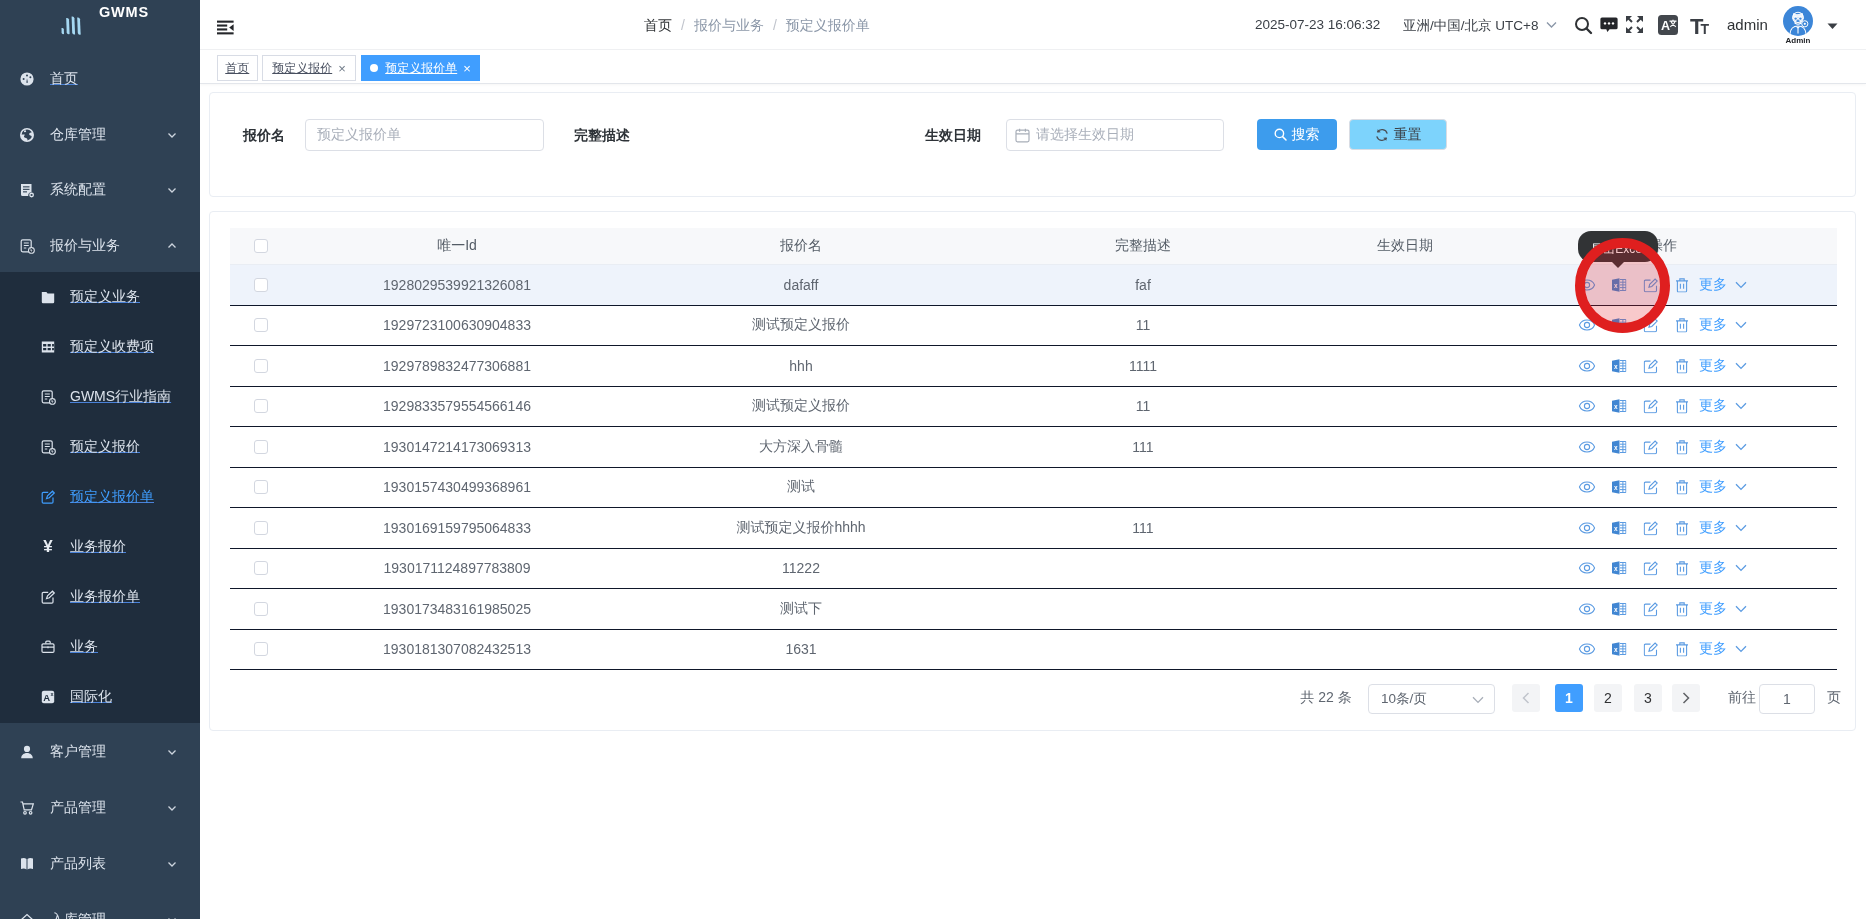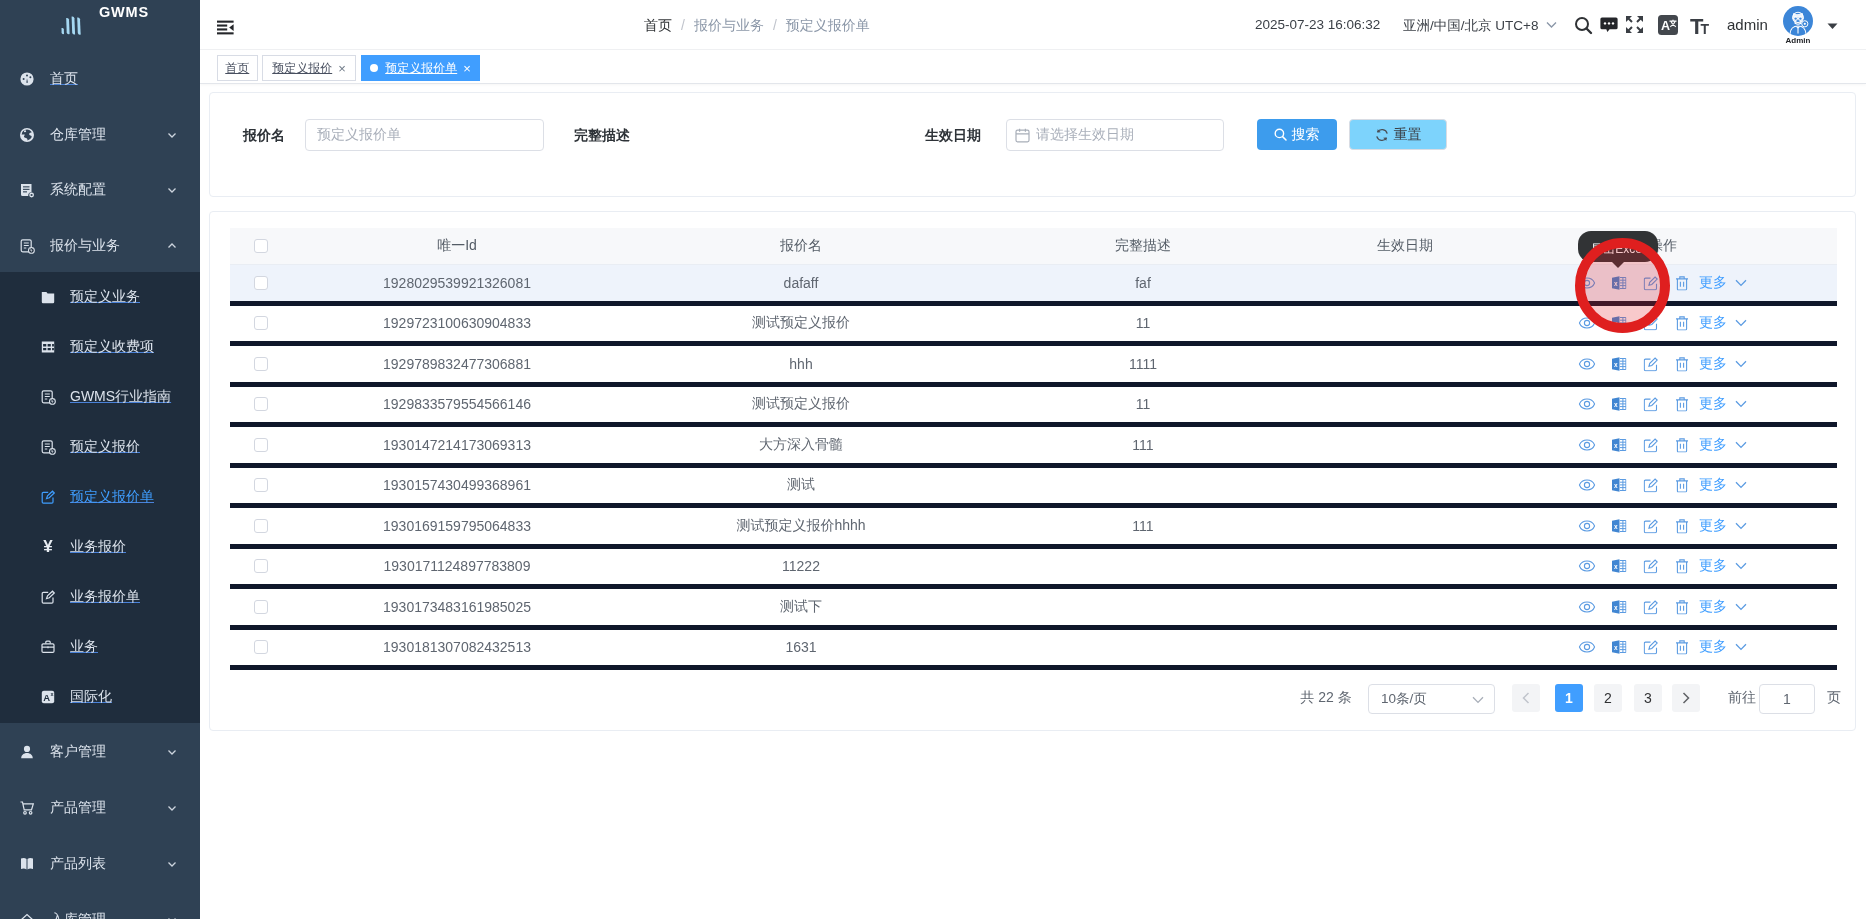--- a/index.html
+++ b/index.html
@@ -41,21 +41,21 @@
 
 .flabel { position:absolute; top:34px; font-size:14px; font-weight:bold; color:#2e3338; }
 .finput { position:absolute; top:26px; height:32px; border:1px solid #dcdfe6; border-radius:4px; background:#fff; font-size:14px; color:#a9afba; display:flex; align-items:center; padding-left:11px; }
 .btn { position:absolute; top:26px; height:31px; border-radius:4px; font-size:14px; display:flex; align-items:center; justify-content:center; }
 
 .trow { position:absolute; left:20px; width:1607px; }
 .cb { position:absolute; left:24px; top:50%; transform:translateY(-50%); width:14px; height:14px; border:1px solid #d3d7e0; border-radius:3px; background:#fff; }
 .cc { position:absolute; top:50%; transform:translate(-50%,-50%); font-size:14px; color:#5f6670; white-space:nowrap; }
 #thead { top:16px; height:37px; background:#f7f8fa; border-bottom:1px solid #e9edf3; }
 #thead .cc { color:#545c66; font-weight:normal; }
-.drow { height:40.5px; border-bottom:5px solid #0f172a; background:#fff; }
+.drow { height:40.5px; border-bottom:1px solid #0f172a; background:#fff; }
 .drow.hl { background:#eef3fb; }
 .opi { position:absolute; top:50%; transform:translate(-50%,-50%); }
 .more { position:absolute; left:1483px; top:50%; transform:translate(-50%,-50%); font-size:14px; color:#409eff; white-space:nowrap; }
 
 .pgbtn { position:absolute; top:472px; width:28px; height:28px; border-radius:3px; background:#f3f4f6; font-size:14px; color:#303133; display:flex; align-items:center; justify-content:center; }
 
 #tooltip { position:absolute; left:1578px; top:231px; width:80px; height:31px; background:#313335; border-radius:13px; color:#fff; font-size:12px; display:flex; align-items:center; justify-content:center; padding-top:5px; z-index:20; }
 #tooltip .tarr { position:absolute; left:50%; top:31px; transform:translateX(-50%); width:0; height:0; border:6px solid transparent; border-top-color:#313335; border-bottom-width:0; }
 #ringback { position:absolute; left:1575px; top:238px; width:95px; height:95px; border-radius:50%; border:10px solid #df1f1f; background:rgba(226,31,37,0.24); background-clip:padding-box; z-index:30; }
 </style>

